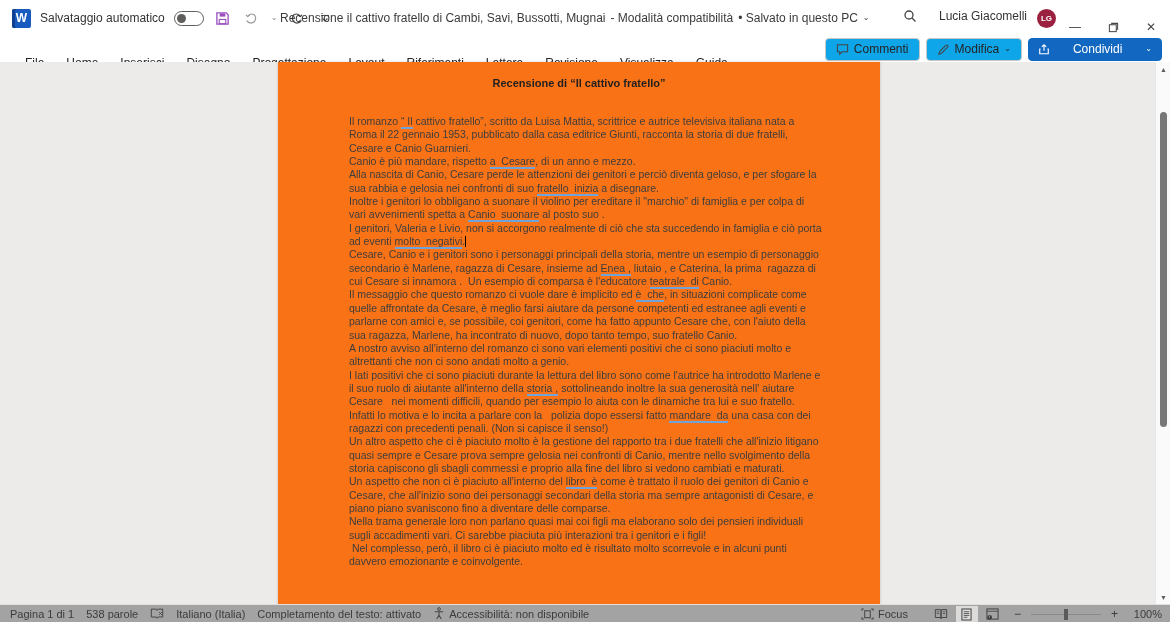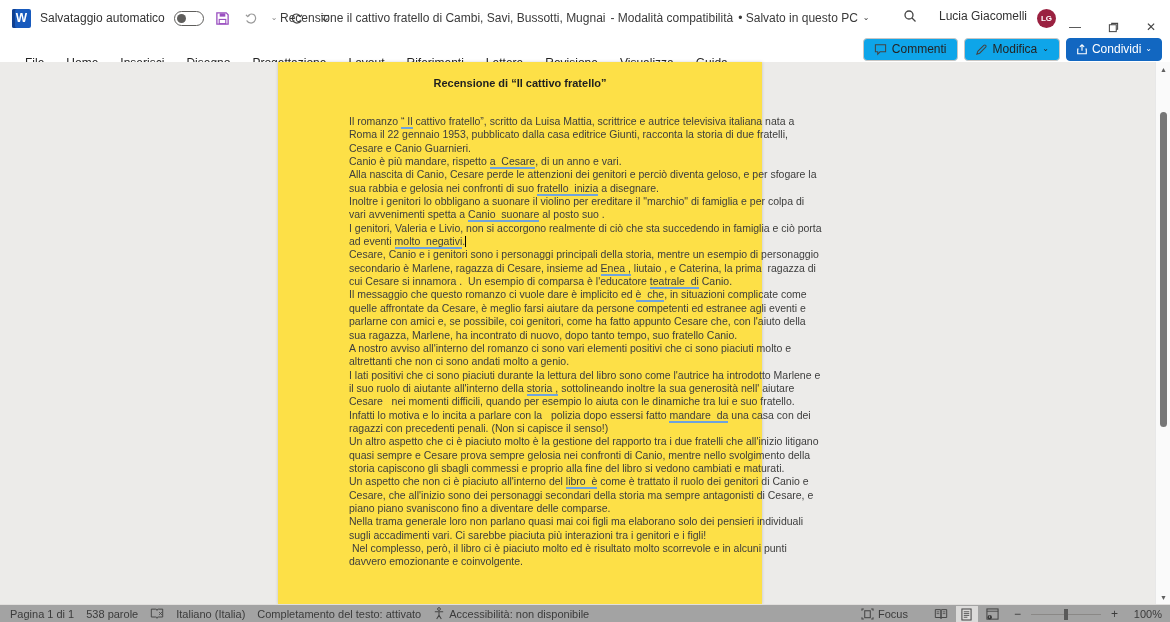--- a/index.html
+++ b/index.html
@@ -22,26 +22,26 @@
   .avatar { width:19px; height:19px; border-radius:50%; background:#9a2140; color:#fff; font-size:8px; font-weight:bold; display:flex; align-items:center; justify-content:center; }
   .win-btn { width:38px; height:36px; display:flex; align-items:center; justify-content:center; color:#444; font-size:12px; }
 
   
   .ribbonrow { height:26px; background:#fff; display:flex; align-items:center; position:relative; }
   .tabs { display:flex; align-items:center; padding-left:14px; gap:0; }
   .tab { font-size:12px; color:#242424; padding:3px 11px; white-space:nowrap; cursor:default;margin-top:28px; }
   .ribbon-right { position:absolute; right:8px; top:0; height:26px; display:flex; align-items:center; gap:6px; }
   .pill-btn { height:23px; display:flex; align-items:center; gap:5px; padding:0 10px; border:1px solid #c8c6c4; border-radius:4px; background:#0ea5e9; font-size:12px; color:#242424; }
   .pill-btn svg { display:block; }
-  .share-btn { height:23px; display:flex; align-items:center; gap:4px; padding:0 9px; border-radius:4px; background:#1267c1; color:#fff; font-size:12px; border:1px solid #1267c1; }
+  .share-btn { height:23px; display:flex; align-items:center; gap:23px; padding:0 9px; border-radius:4px; background:#1267c1; color:#fff; font-size:12px; border:1px solid #1267c1; }
   .chev { font-size:8px; line-height:1; }
 
   
   .canvas { position:absolute; top:62px; left:0; width:1170px; height:542px; background:#ECEBE9; }
-  .page { position:absolute; left:278px; top:0; width:484px; height:542px; background:#fde047; box-shadow:0 0 3px rgba(0,0,0,.18); }
+  .page { position:absolute; left:278px; top:0; width:602px; height:542px; background:#f97316; box-shadow:0 0 3px rgba(0,0,0,.18); }
   .doc-title { text-align:center; font-size:11px; font-weight:bold; color:#1f1f1f; padding-top:15px; }
   .doc-body { margin:26px 0 0 71px; width:474px; font-size:10.5px; line-height:13.35px; color:#3d3d3d; }
   .para { white-space:pre-wrap; }
   .gram { border-bottom:2px solid #6ea3dc; }
   .caret { display:inline-block; width:1px; height:11px; background:#000; vertical-align:-2px; }
 
   
   .vscroll { position:absolute; right:0; top:0; width:15px; height:542px; background:#fafafa; border-left:1px solid #e8e8e8; }
   .scroll-arrow { position:absolute; left:0; width:15px; height:14px; display:flex; align-items:center; justify-content:center; color:#606060; font-size:7px; }
   .scroll-arrow.up { top:0; }
@@ -162,21 +162,21 @@
       <span class="chev">⌄</span>
     </div>
   </div>
 </div>
 
 <div class="canvas">
   <div class="page">
     <div class="doc-title">Recensione di “Il cattivo fratello”</div>
     <div class="doc-body">
         <p class="para"><span>Il romanzo </span><span class="gram">“ Il</span><span> cattivo fratello”, scritto da Luisa Mattia, scrittrice e autrice televisiva italiana nata a Roma il 22 gennaio 1953, pubblicato dalla casa editrice Giunti, racconta la storia di due fratelli, Cesare e Canio Guarnieri.</span></p>
-        <p class="para"><span>Canio è più mandare, rispetto </span><span class="gram">a  Cesare</span><span>, di un anno e vari.</span></p>
+        <p class="para"><span>Canio è più mandare, rispetto </span><span class="gram">a  Cesare</span><span>, di un anno e mezzo.</span></p>
         <p class="para"><span>Alla nascita di Canio, Cesare perde le attenzioni dei genitori e perciò diventa geloso, e per sfogare la sua rabbia e gelosia nei confronti di suo </span><span class="gram">fratello  inizia</span><span> a disegnare.</span></p>
         <p class="para"><span>Inoltre i genitori lo obbligano a suonare il violino per ereditare il "marchio" di famiglia e per colpa di vari avvenimenti spetta a </span><span class="gram">Canio  suonare</span><span> al posto suo .</span></p>
         <p class="para"><span>I genitori, Valeria e Livio, non si accorgono realmente di ciò che sta succedendo in famiglia e ciò porta ad eventi </span><span class="gram">molto  negativi</span><span>.</span><span class="caret"></span></p>
         <p class="para"><span>Cesare, Canio e i genitori sono i personaggi principali della storia, mentre un esempio di personaggio secondario è Marlene, ragazza di Cesare, insieme ad </span><span class="gram">Enea ,</span><span> liutaio , e Caterina, la prima  ragazza di cui Cesare si innamora .  Un esempio di comparsa è l'educatore </span><span class="gram">teatrale  di</span><span> Canio.</span></p>
         <p class="para"><span>Il messaggio che questo romanzo ci vuole dare è implicito ed </span><span class="gram">è  che</span><span>, in situazioni complicate come quelle affrontate da Cesare, è meglio farsi aiutare da persone competenti ed estranee agli eventi e parlarne con amici e, se possibile, coi genitori, come ha fatto appunto Cesare che, con l'aiuto della sua ragazza, Marlene, ha incontrato di nuovo, dopo tanto tempo, suo fratello Canio.</span></p>
         <p class="para"><span>A nostro avviso all'interno del romanzo ci sono vari elementi positivi che ci sono piaciuti molto e altrettanti che non ci sono andati molto a genio.</span></p>
         <p class="para"><span>I lati positivi che ci sono piaciuti durante la lettura del libro sono come l'autrice ha introdotto Marlene e il suo ruolo di aiutante all'interno della </span><span class="gram">storia ,</span><span> sottolineando inoltre la sua generosità nell' aiutare Cesare   nei momenti difficili, quando per esempio lo aiuta con le dinamiche tra lui e suo fratello.</span></p>
         <p class="para"><span>Infatti lo motiva e lo incita a parlare con la   polizia dopo essersi fatto </span><span class="gram">mandare  da</span><span> una casa con dei ragazzi con precedenti penali. (Non si capisce il senso!)</span></p>
         <p class="para"><span>Un altro aspetto che ci è piaciuto molto è la gestione del rapporto tra i due fratelli che all'inizio litigano quasi sempre e Cesare prova sempre gelosia nei confronti di Canio, mentre nello svolgimento della storia capiscono gli sbagli commessi e proprio alla fine del libro si vedono cambiati e maturati.</span></p>
         <p class="para"><span>Un aspetto che non ci è piaciuto all'interno del </span><span class="gram">libro  è</span><span> come è trattato il ruolo dei genitori di Canio e Cesare, che all'inizio sono dei personaggi secondari della storia ma sempre antagonisti di Cesare, e piano piano svaniscono fino a diventare delle comparse.</span></p>

